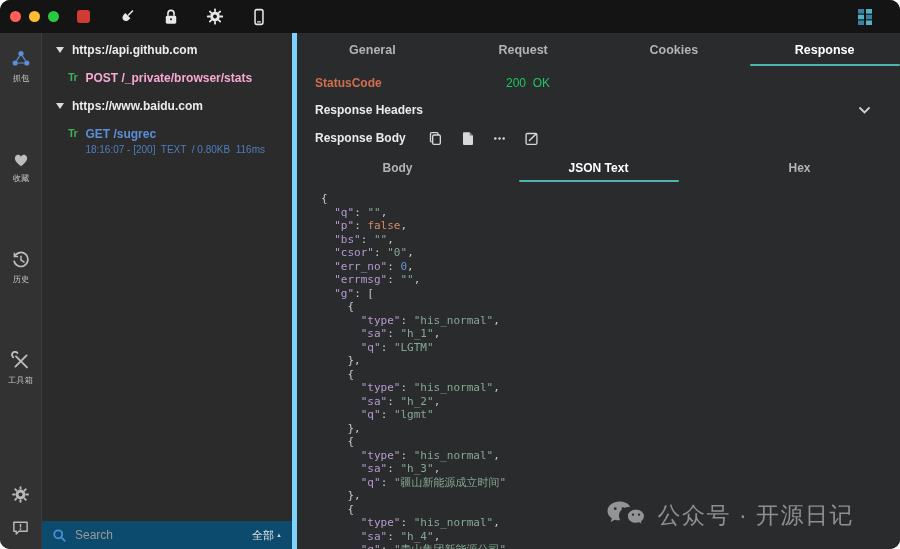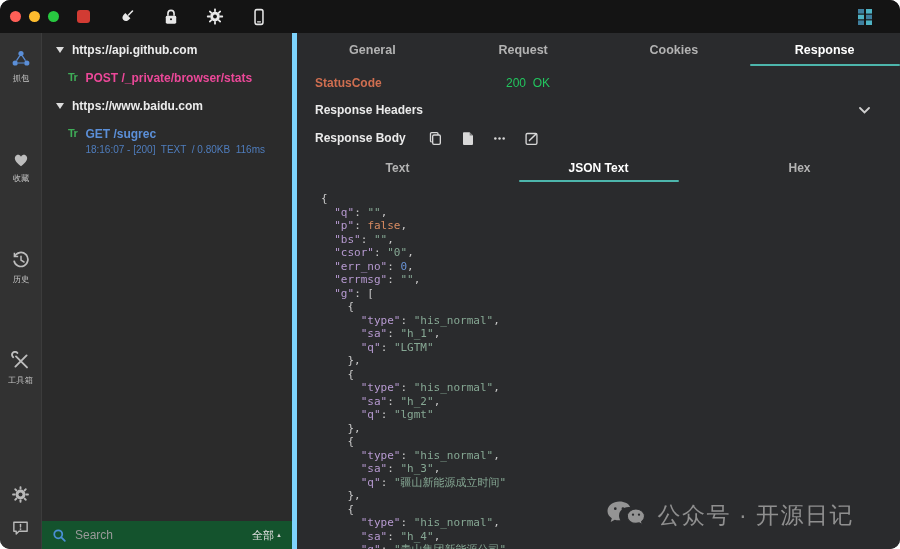--- a/index.html
+++ b/index.html
@@ -25,25 +25,25 @@
   .rail-item .lbl{font-size:9px;color:#c6c6c6;white-space:nowrap;transform:scale(.92);}
   .rail-item.active{color:var(--link-blue,#5b8fd8);}
   .rail-bottom{margin-top:auto;display:flex;flex-direction:column;align-items:center;gap:14px;padding-bottom:12px;color:#b9b9b9;}
   
   .list{width:255px;background:#2b2b2b;border-right:5px solid #7dd3fc;display:flex;flex-direction:column;box-sizing:border-box;}
   .list-scroll{flex:1;padding-top:4px;overflow:hidden;}
   .group-header{height:26px;display:flex;align-items:center;gap:8px;padding-left:14px;}
   .host{color:#ececec;font-size:12px;font-weight:bold;}
   .req-row{display:flex;align-items:flex-start;padding:8px 6px 8px 26px;gap:8px;}
   .badge{color:var(--badge-green,#3fae58);font-size:11px;font-weight:bold;letter-spacing:-.5px;line-height:13px;}
-  .req-title{color:#ec4899;font-size:12px;font-weight:bold;line-height:14px;white-space:pre;}
+  .req-title{color:#f9a8d4;font-size:12px;font-weight:bold;line-height:14px;white-space:pre;}
   .req-meta{color:#909090;font-size:10px;margin-top:3px;white-space:pre;}
   .req-row.selected .req-title{color:var(--link-blue,#5b8fd8);}
   .req-row.selected .req-meta{color:#4f7dbd;}
-  .searchbar{height:28px;background:#14532d;display:flex;align-items:center;gap:8px;padding:0 10px;}
+  .searchbar{height:28px;background:#0c4a6e;display:flex;align-items:center;gap:8px;padding:0 10px;}
   .search-ph{color:#9a9a9a;font-size:12px;flex:1;}
   .filter{color:#e2e2e2;font-size:11px;display:flex;align-items:center;gap:2px;}
   .filter .caret{font-size:6px;color:#cfcfcf;}
   
   .detail{flex:1;background:#2a2b2d;display:flex;flex-direction:column;box-sizing:border-box;}
   .tabs{display:flex;height:34px;}
   .tab{flex:1;display:flex;align-items:center;justify-content:center;position:relative;color:#b3b3b3;font-size:12.5px;font-weight:bold;cursor:default;}
   .tab.active{color:#ffffff;}
   .tab .tab-underline{position:absolute;bottom:1px;left:50%;transform:translateX(-50%);width:150px;height:2.5px;background:var(--accent,#4db6ac);border-radius:2px;}
   .status-row{height:32px;display:flex;align-items:center;padding-left:18px;}
@@ -311,21 +311,21 @@
             <svg class="icon-svg" width="15" height="15" viewBox="0 0 18 18">
               <rect x="2.5" y="3" width="13" height="13" rx="1.6" fill="none" stroke="currentColor" stroke-width="1.6"></rect>
               <line x1="6.5" y1="11.5" x2="14.5" y2="3.5" stroke="currentColor" stroke-width="1.8" stroke-linecap="round"></line>
             </svg>
           </span>
         </div>
       </div>
 
       <div class="body-tabs">
         <div class="btab">
-            <span>Text</span>
+            <span>Body</span>
           </div>
         <div class="btab active">
             <span>JSON Text</span>
             <span class="tab-underline"></span>
           </div>
         <div class="btab">
             <span>Hex</span>
           </div>
       </div>
 

